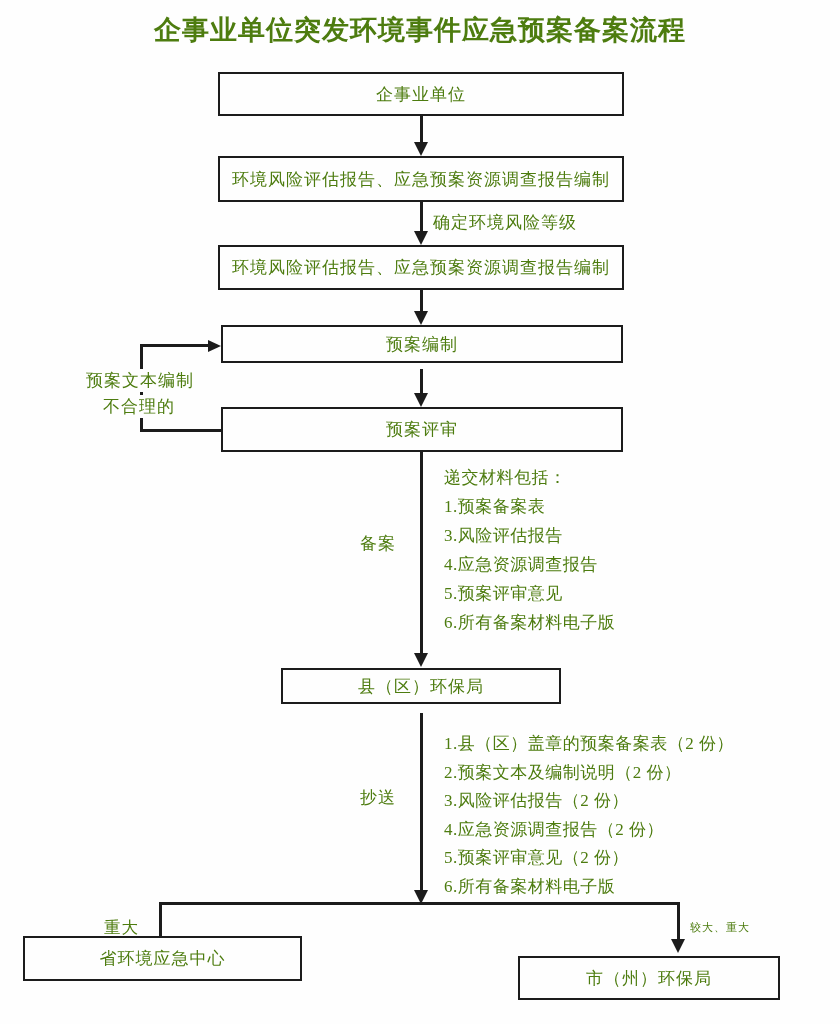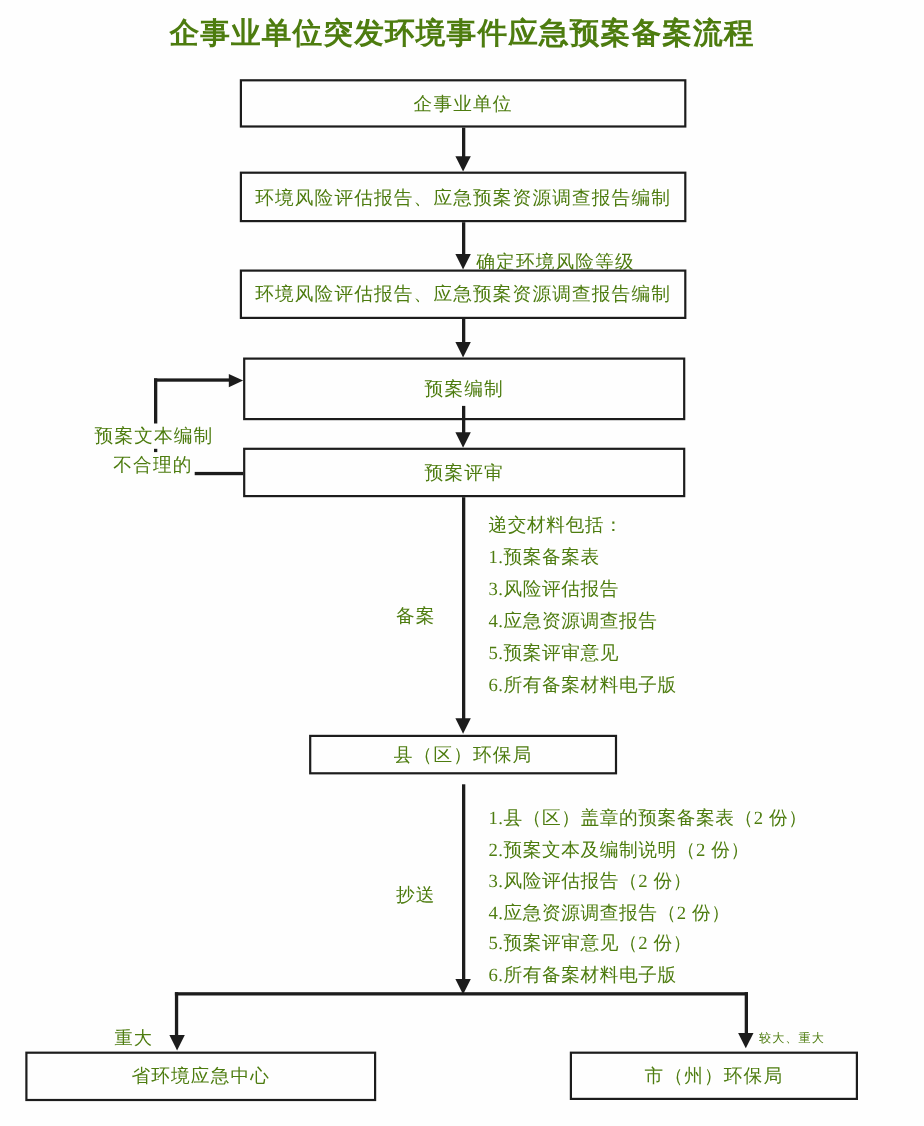--- a/index.html
+++ b/index.html
@@ -57,21 +57,20 @@
     width: 0; height: 0;
     border-top: 6px solid transparent;
     border-bottom: 6px solid transparent;
     border-left: 13px solid #1c1c1c;
   }
   .lbl {
     position: absolute;
     font-size: 17px;
     white-space: nowrap;
     letter-spacing: 1px;
-    margin-top: 16px;
   }
   .lbl-bg {
     background: #fefefe;
     padding: 0 2px;
   }
   .list {
     position: absolute;
     font-size: 17px;
     line-height: 29px;
     white-space: nowrap;
@@ -94,21 +93,21 @@
 
   <div class="vline" style="left:419.5px;top:202px;height:31px"></div>
   <div class="ah-down" style="left:414px;top:231px"></div>
   <div class="lbl" style="left:433px;top:211px">确定环境风险等级</div>
 
   <div class="box" style="left:218px;top:245px;width:406px;height:45px">环境风险评估报告、应急预案资源调查报告编制</div>
 
   <div class="vline" style="left:419.5px;top:290px;height:23px"></div>
   <div class="ah-down" style="left:414px;top:311px"></div>
 
-  <div class="box" style="left:221px;top:325px;width:402px;height:57px">预案编制</div>
+  <div class="box" style="left:221px;top:325px;width:402px;height:38px">预案编制</div>
 
   <div class="vline" style="left:419.5px;top:369px;height:26px"></div>
   <div class="ah-down" style="left:414px;top:393px"></div>
 
   <div class="box" style="left:221px;top:407px;width:402px;height:45px">预案评审</div>
 
   <div class="hline" style="left:140px;top:429px;width:81px"></div>
   <div class="vline" style="left:140px;top:344px;height:88px"></div>
   <div class="hline" style="left:140px;top:344px;width:69px"></div>
   <div class="ah-right" style="left:208px;top:339.5px"></div>
@@ -146,17 +145,17 @@
   <div class="hline" style="left:159px;top:902px;width:521px"></div>
 
   <div class="vline" style="left:159px;top:902px;height:41px"></div>
   <div class="ah-down" style="left:153.5px;top:941px"></div>
   <div class="lbl" style="left:104px;top:917px;font-size:16.5px">重大</div>
 
   <div class="vline" style="left:676.5px;top:902px;height:39px"></div>
   <div class="ah-down" style="left:671px;top:939px"></div>
   <div class="lbl" style="left:690px;top:920px;font-size:11px">较大、重大</div>
 
-  <div class="box" style="left:23px;top:956px;width:319px;height:45px">省环境应急中心</div>
+  <div class="box" style="left:23px;top:936px;width:279px;height:45px">省环境应急中心</div>
 
   <div class="box" style="left:518px;top:956px;width:262px;height:44px">市（州）环保局</div>
 
 </div>
 
 </body></html>

